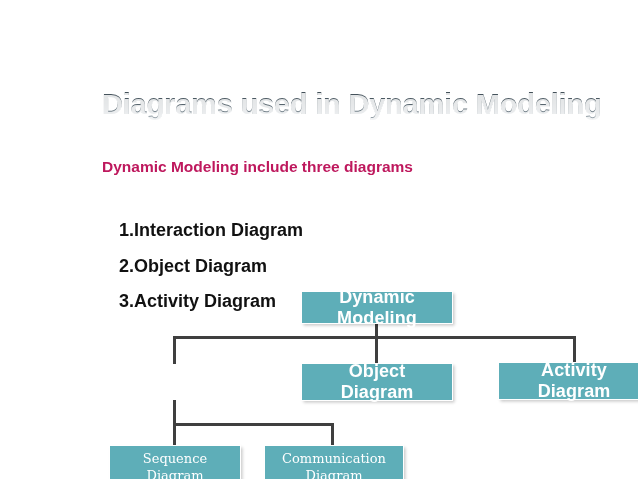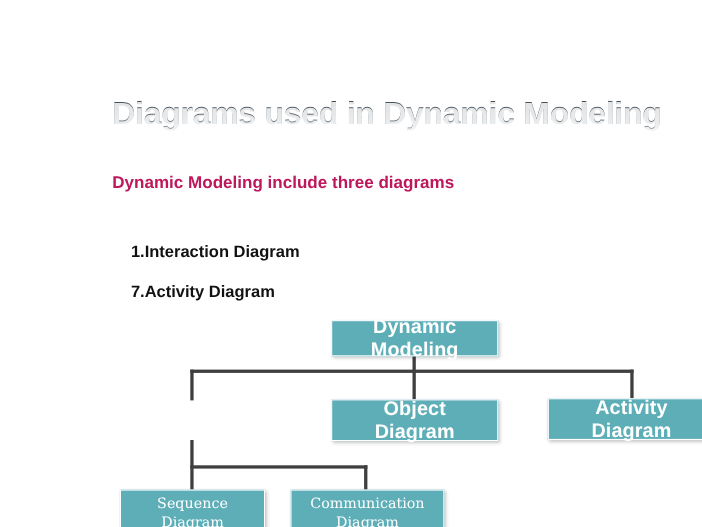--- a/index.html
+++ b/index.html
@@ -66,21 +66,21 @@
     font-size: 15.5px;
     font-weight: bold;
     color: #be185d;
     white-space: nowrap;
   }
 
   .bullet-list {
     position: absolute;
     left: 34px;
     top: 136px;
-    font-size: 15px;
+    font-size: 18px;
     font-weight: bold;
     color: #111111;
     line-height: 18.5px;
   }
   .bullet-list div { white-space: nowrap; }
 
   
   .node {
     position: absolute;
     background: #5eaeb8;
@@ -116,21 +116,22 @@
 <body>
 
 <div id="slide">
 
   <div class="page-title">Diagrams used in Dynamic Modeling</div>
 
   <div class="intro-line">Dynamic Modeling include three diagrams</div>
 
   <div class="bullet-list">
     <div>1.Interaction Diagram</div>
-    <div>7.Activity Diagram</div>
+    <div>2.Object Diagram</div>
+    <div>3.Activity Diagram</div>
   </div>
 
   <div class="conn" style="left:307px; top:255px; width:3px; height:41px;"></div>
 
   <div class="conn" style="left:105px; top:268px; width:403px; height:3px;"></div>
 
   <div class="conn" style="left:105px; top:268px; width:3px; height:28px;"></div>
 
   <div class="conn" style="left:505px; top:268px; width:3px; height:27px;"></div>
 

